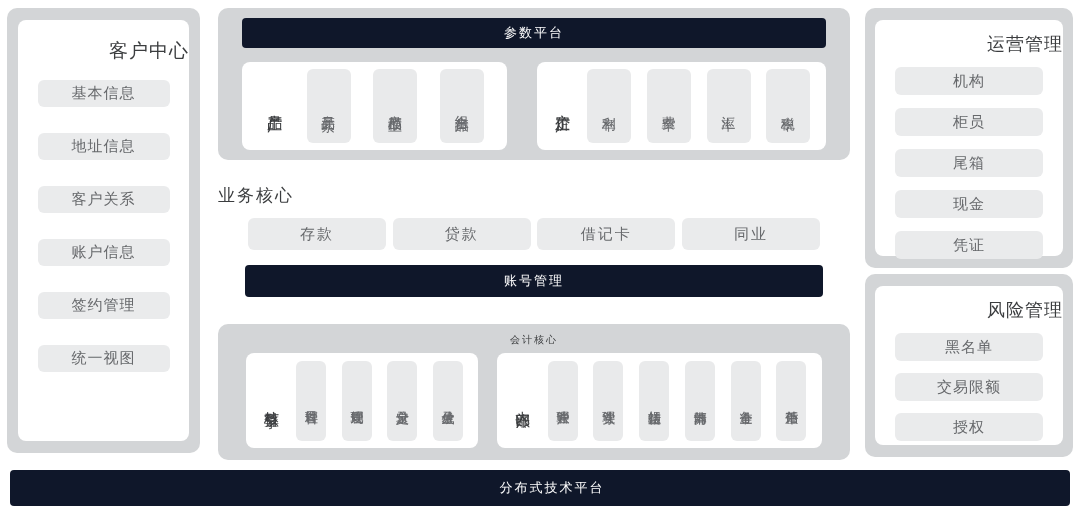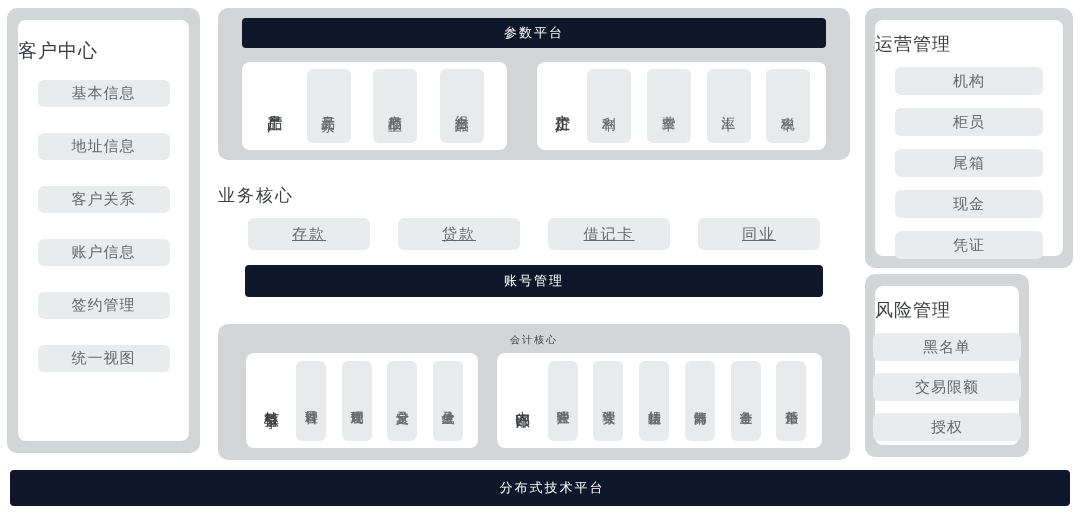--- a/index.html
+++ b/index.html
@@ -10,21 +10,21 @@
     color: #3a3c3e;
     position: relative;
     overflow: hidden;
   }
   .panel-gray { background: #d3d5d7; border-radius: 10px; position: absolute; }
   .card-white { background: #ffffff; border-radius: 8px; }
 
   
   .left-panel { left: 7px; top: 8px; width: 193px; height: 445px; }
   .left-card { position: absolute; left: 11px; top: 12px; width: 171px; height: 421px; padding-top: 18px; }
-  .panel-title { text-align: left; font-size: 19px; color: #3b3d3f; letter-spacing: 1px; }
+  .panel-title { text-align: right; font-size: 19px; color: #3b3d3f; letter-spacing: 1px; }
   .left-list { margin-top: 16px; display: flex; flex-direction: column; gap: 26px; align-items: center; }
   .chip-btn {
     background: #eaebec; border-radius: 6px; color: #66686b;
     display: flex; align-items: center; justify-content: center;
     font-size: 15px; letter-spacing: 1px;
   }
   .left-list .chip-btn { width: 132px; height: 27px; }
 
   
   .mid { position: absolute; left: 218px; top: 8px; width: 632px; }
@@ -41,34 +41,34 @@
   .param-card.c2 { flex: 1; }
   .v { writing-mode: vertical-rl; text-orientation: upright; }
   .v-label { font-size: 15px; color: #3b3d3f; letter-spacing: 2px; }
   .v-box {
     background: #e9eaeb; border-radius: 6px; width: 44px; height: 74px;
     display: flex; align-items: center; justify-content: center;
     font-size: 14px; color: #67696c; letter-spacing: 1px;
   }
   .biz-title { margin-top: 24px; text-align: left; font-size: 17px; color: #3b3d3f; letter-spacing: 2px; }
   .biz-row { margin-top: 11px; padding: 0 30px; display: flex; justify-content: space-between; }
-  .biz-row .chip-btn { width: 122px; height: 32px; letter-spacing: 2px; text-decoration: underline; }
+  .biz-row .chip-btn { width: 138px; height: 32px; letter-spacing: 2px; }
   .acct-bar { margin: 15px 27px 0; height: 32px; }
   .acct-core { background: #d3d5d7; border-radius: 10px; margin-top: 27px; height: 136px; padding: 9px 28px; }
   .acct-title { text-align: center; font-size: 10px; color: #3b3d3f; letter-spacing: 2px; }
   .acct-cards { margin-top: 6px; display: flex; gap: 19px; height: 95px; }
   .acct-card { border-radius: 8px; display: flex; align-items: center; justify-content: space-evenly; }
   .acct-card.c1 { width: 232px; }
   .acct-card.c2 { flex: 1; }
   .acct-card .v-box { width: 30px; height: 80px; font-size: 13px; border-radius: 6px; letter-spacing: 0; }
   .acct-card .v-label { font-size: 15px; letter-spacing: 1px; }
 
   
   .right-top { left: 865px; top: 8px; width: 208px; height: 260px; }
-  .right-bottom { left: 865px; top: 274px; width: 164px; height: 183px; padding-left: 40px; }
+  .right-bottom { left: 865px; top: 274px; width: 208px; height: 183px; padding-left: 40px; }
   .right-card { position: absolute; left: 10px; top: 12px; right: 10px; bottom: 12px; padding-top: 12px; }
   .right-card .panel-title { font-size: 18px; }
   .right-list { margin-top: 11px; display: flex; flex-direction: column; align-items: center; }
   .right-top .right-list { gap: 13px; }
   .right-bottom .right-list { gap: 12px; }
   .right-list .chip-btn { width: 148px; height: 28px; }
 
   
   .bottom-bar { position: absolute; left: 10px; top: 470px; width: 1060px; height: 36px; border-radius: 4px; padding-left: 24px; }
 </style>

